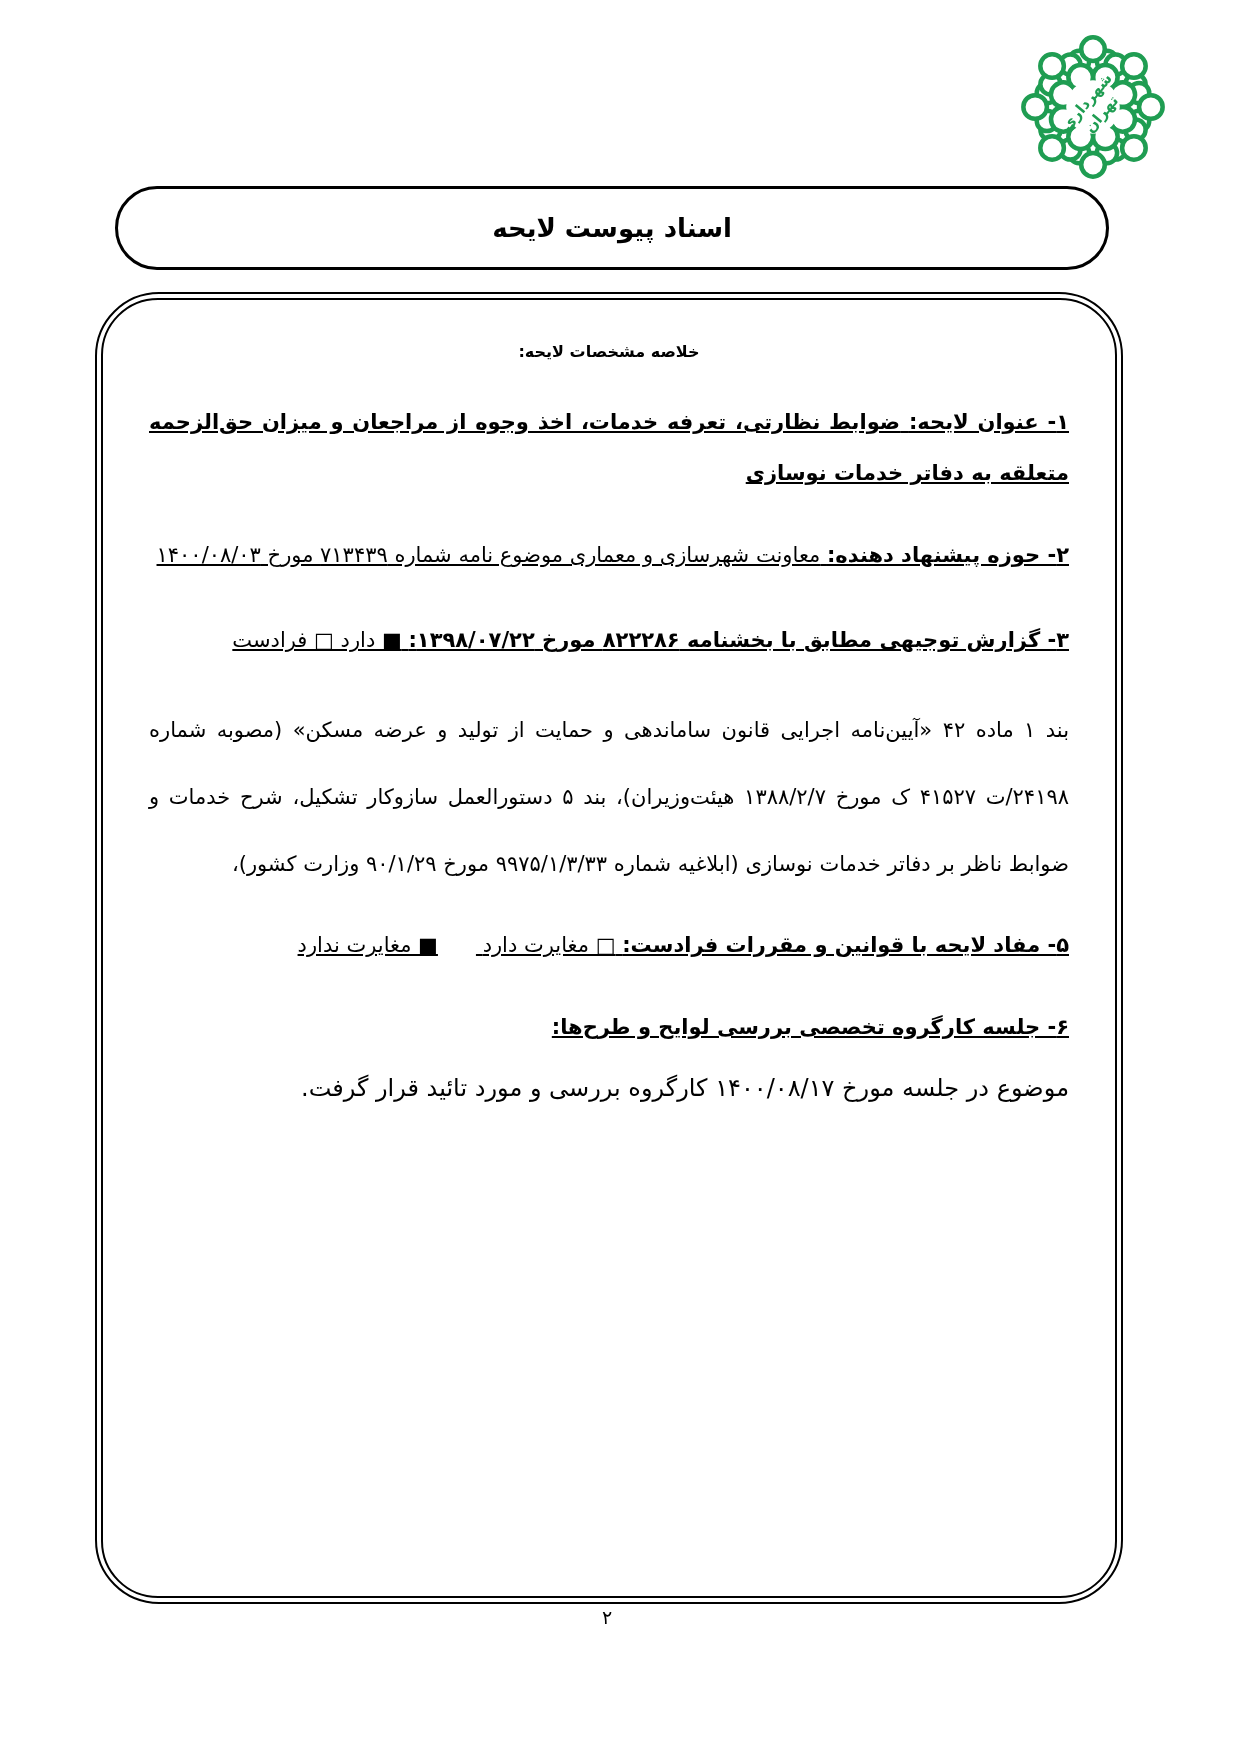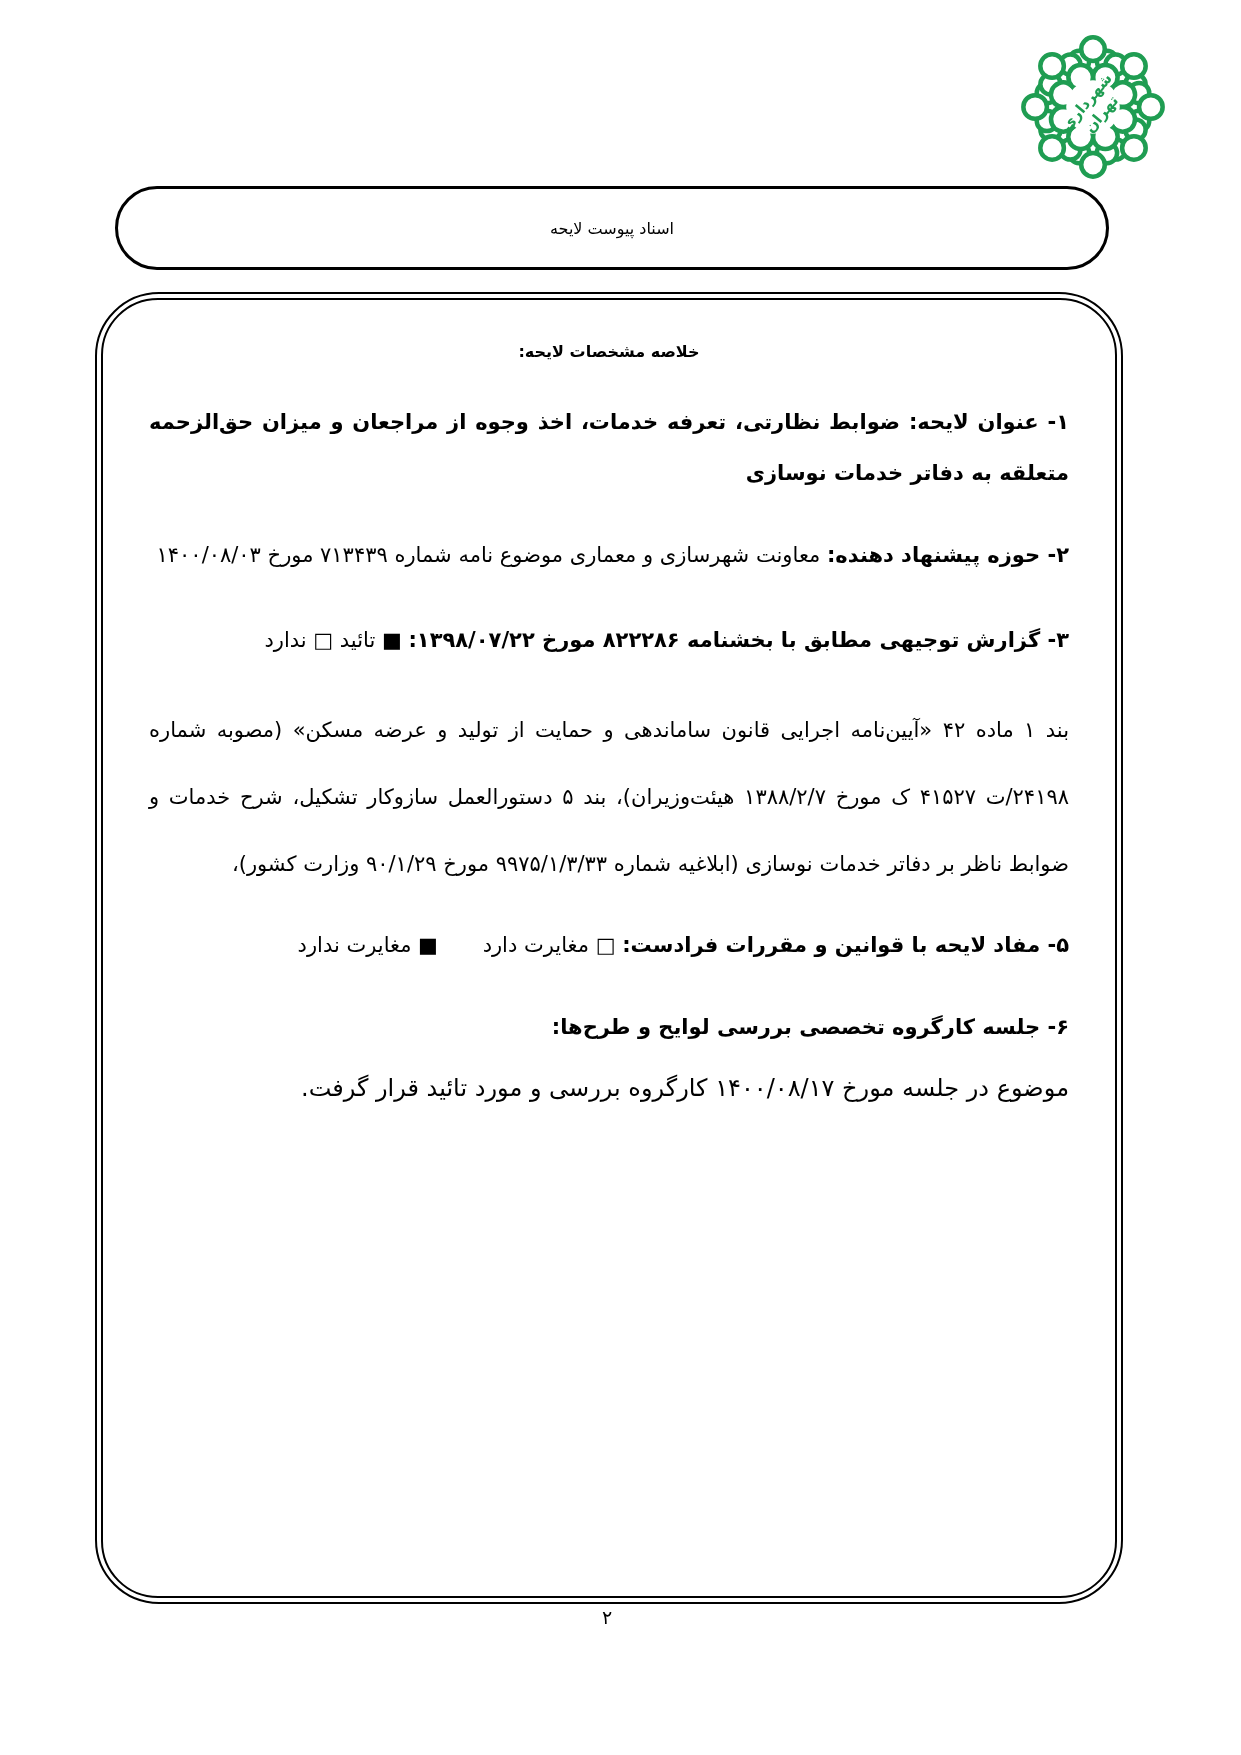--- a/index.html
+++ b/index.html
@@ -22,21 +22,21 @@
 
   
   .header-box {
     position:absolute; top:186px; left:115px;
     width:988px; height:78px;
     border:3px solid #000;
     border-radius:42px;
     display:flex; align-items:center; justify-content:center;
   }
   .header-box .title {
-    font-weight:normal; font-size:16px;
+    font-weight:bold; font-size:26px;
   }
 
   
   .main-box {
     position:absolute; top:292px; left:95px;
     width:1024px; height:1308px;
     border:2.5px solid #000;
     border-radius:64px;
   }
   .main-box::before {
@@ -46,21 +46,21 @@
   }
   .content {
     position:absolute; inset:0;
     padding:28px 52px 0 52px;
     direction:rtl;
   }
   .box-title {
     text-align:center; font-weight:bold; font-size:16px;
     margin:20px 0 0 0;
   }
-  .item { font-size:21px; line-height:2.45; margin:0; }
+  .item { font-size:21px; line-height:2.45; margin:0;text-decoration:underline; }
   .b   { font-weight:bold; }
   .just{ text-align:justify; }
   .item-1 { margin-top:36px; }
   .item-2 { margin-top:30px; }
   .item-3 { margin-top:34px; }
   .item-4 { margin-top:32px; }
   .law-paragraph { margin-top:30px; font-size:21px; line-height:3.2; text-align:justify; }
   .item-5 { margin-top:22px; }
   .item-6 { margin-top:30px; }
   .item-6-body { margin-top:6px; font-size:24px; line-height:2.45; }
@@ -168,21 +168,21 @@
         <span>ضوابط نظارتی، تعرفه خدمات، اخذ وجوه از مراجعان و میزان حق‌الزحمه متعلقه به دفاتر خدمات نوسازی</span>
       </p>
 
       <p class="item item-2">
         <span class="b">۲- حوزه پیشنهاد دهنده:</span>
         <span>معاونت شهرسازی و معماری موضوع نامه شماره ۷۱۳۴۳۹ مورخ ۱۴۰۰/۰۸/۰۳</span>
       </p>
 
       <p class="item item-3">
         <span class="b">۳- گزارش توجیهی مطابق با بخشنامه ۸۲۲۲۸۶ مورخ ۱۳۹۸/۰۷/۲۲:</span>
-        <span class="opt">■ تائید □ ندارد</span>
+        <span class="opt">■ دارد □ فرادست</span>
       </p>
 
 
       <p class="law-paragraph">بند ۱ ماده ۴۲ «آیین‌نامه اجرایی قانون ساماندهی و حمایت از تولید و عرضه مسکن» (مصوبه شماره ۲۴۱۹۸/ت ۴۱۵۲۷ ک مورخ ۱۳۸۸/۲/۷ هیئت‌وزیران)، بند ۵ دستورالعمل سازوکار تشکیل، شرح خدمات و ضوابط ناظر بر دفاتر خدمات نوسازی (ابلاغیه شماره ۹۹۷۵/۱/۳/۳۳ مورخ ۹۰/۱/۲۹ وزارت کشور)،</p>
 
       <p class="item item-5">
         <span class="b">۵- مفاد لایحه با قوانین و مقررات فرادست:</span>
         <span class="opt">□ مغایرت دارد</span>
         <span class="opt opt-gap">■ مغایرت ندارد</span>
       </p>

